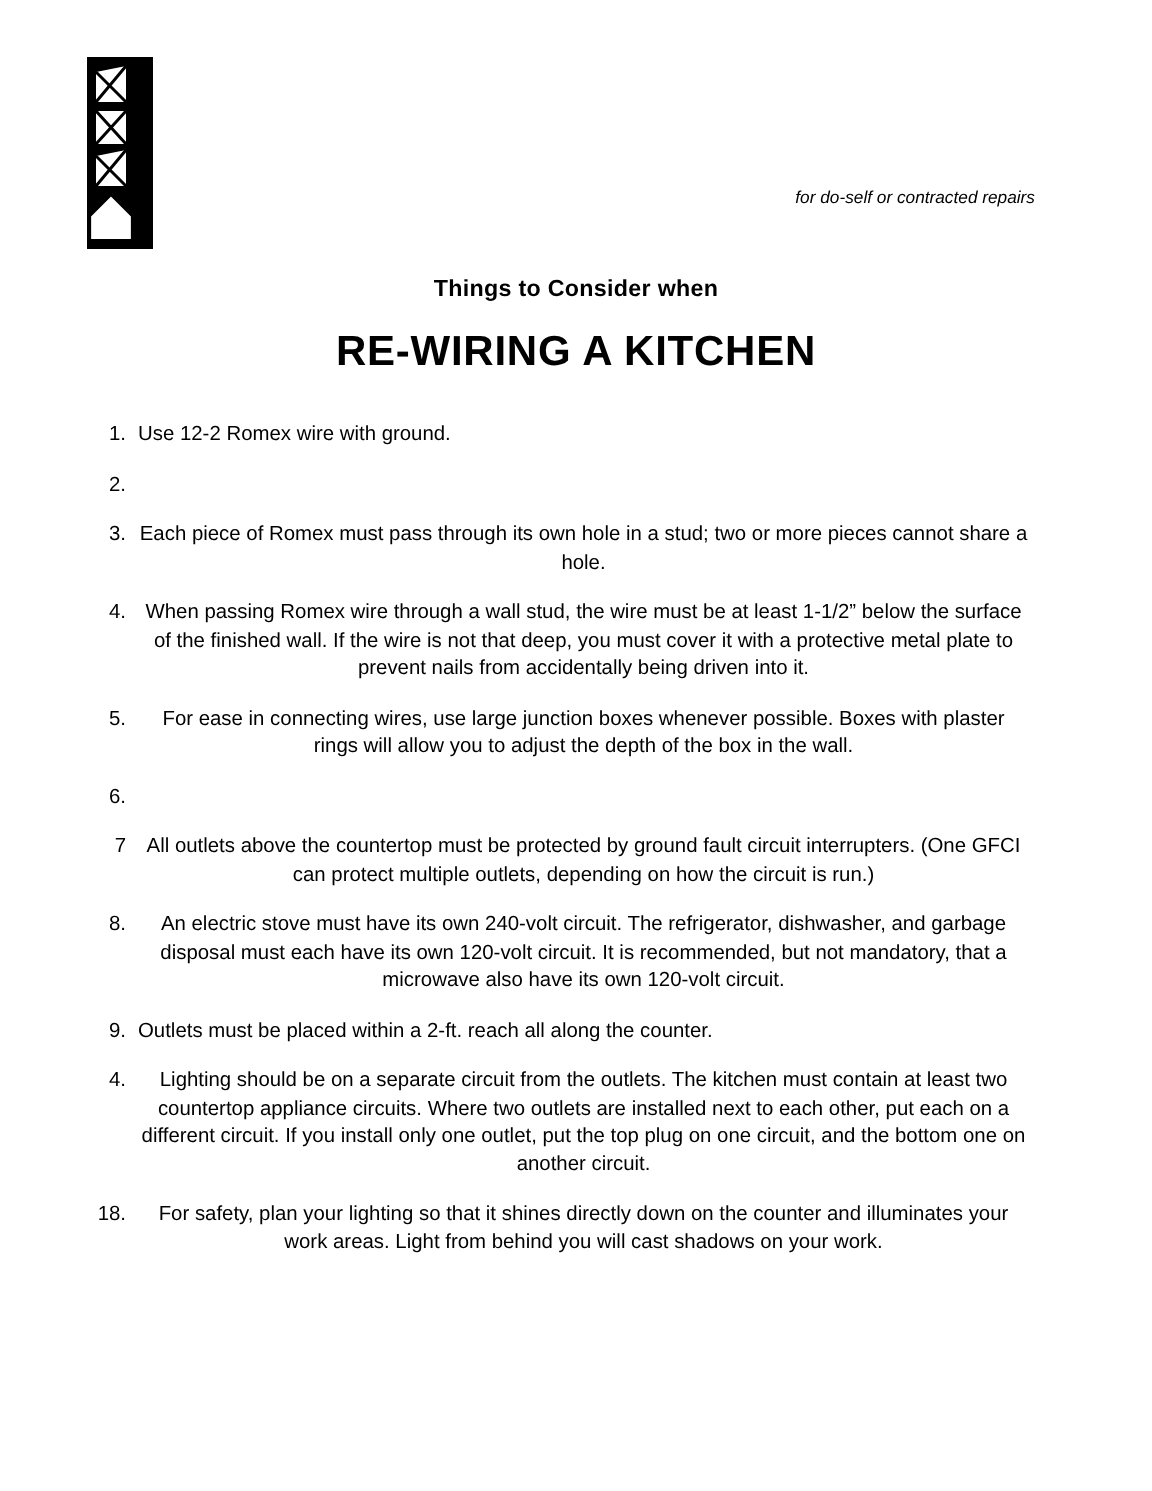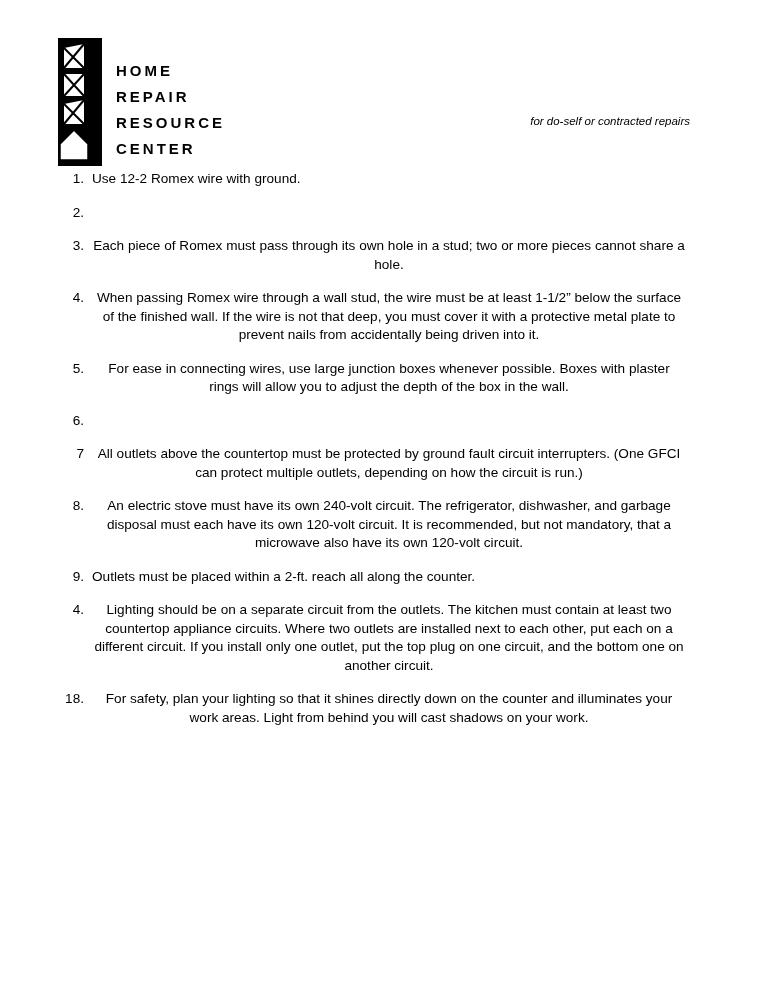--- a/index.html
+++ b/index.html
@@ -52,21 +52,21 @@
     font-family: "Liberation Sans", sans-serif;
     font-weight: bold;
     font-size: 15px;
     letter-spacing: 3px;
     line-height: 26px;
     color: #000000;
   }
   .tagline {
     position: absolute;
     right: 78px;
-    top: 115px;
+    top: 126px;
     font-family: "Liberation Sans", sans-serif;
     font-style: italic;
     font-size: 11.5px;
     color: #000000;
     white-space: nowrap;
   }
 
   
   .title-wrap {
     text-align: center;
@@ -132,30 +132,28 @@
           <path d="M6 10 L26 6 L26 30 L6 30 Z" fill="#ffffff"></path>
           <path d="M6 10 L26 30 M26 6 L6 30" stroke="#000000" stroke-width="2" fill="none"></path>
           <rect x="6" y="36" width="20" height="22" fill="#ffffff"></rect>
           <path d="M6 36 L26 58 M26 36 L6 58" stroke="#000000" stroke-width="2" fill="none"></path>
           <path d="M6 66 L26 62 L26 86 L6 86 Z" fill="#ffffff"></path>
           <path d="M6 66 L26 86 M26 62 L6 86" stroke="#000000" stroke-width="2" fill="none"></path>
           <path d="M16 92 L30 106 L30 122 L2 122 L2 106 Z" fill="#ffffff"></path>
           <path d="M16 92 L30 106 L30 122 L2 122 L2 106 Z" fill="none" stroke="#000000" stroke-width="1.5"></path>
         </svg>
       </div>
-      <div class="logo-words">
-        <div class="logo-word">HOME</div>
-        <div class="logo-word">REPAIR</div>
-        <div class="logo-word">RESOURCE</div>
-        <div class="logo-word">CENTER</div>
-      </div>
     </div>
     <div class="tagline">for do-self or contracted repairs</div>
   </div>
 
+  <div class="title-wrap">
+    <div class="subtitle">Things to Consider when</div>
+    <div class="main-title">RE-WIRING A KITCHEN</div>
+  </div>
 
   <div class="list">
     <div class="item">
       <div class="item-num">1.</div>
       <div class="item-text">Use 12-2 Romex wire with ground.</div>
     </div>
     <div class="item">
       <div class="item-num">2.</div>
     </div>
     <div class="item">

